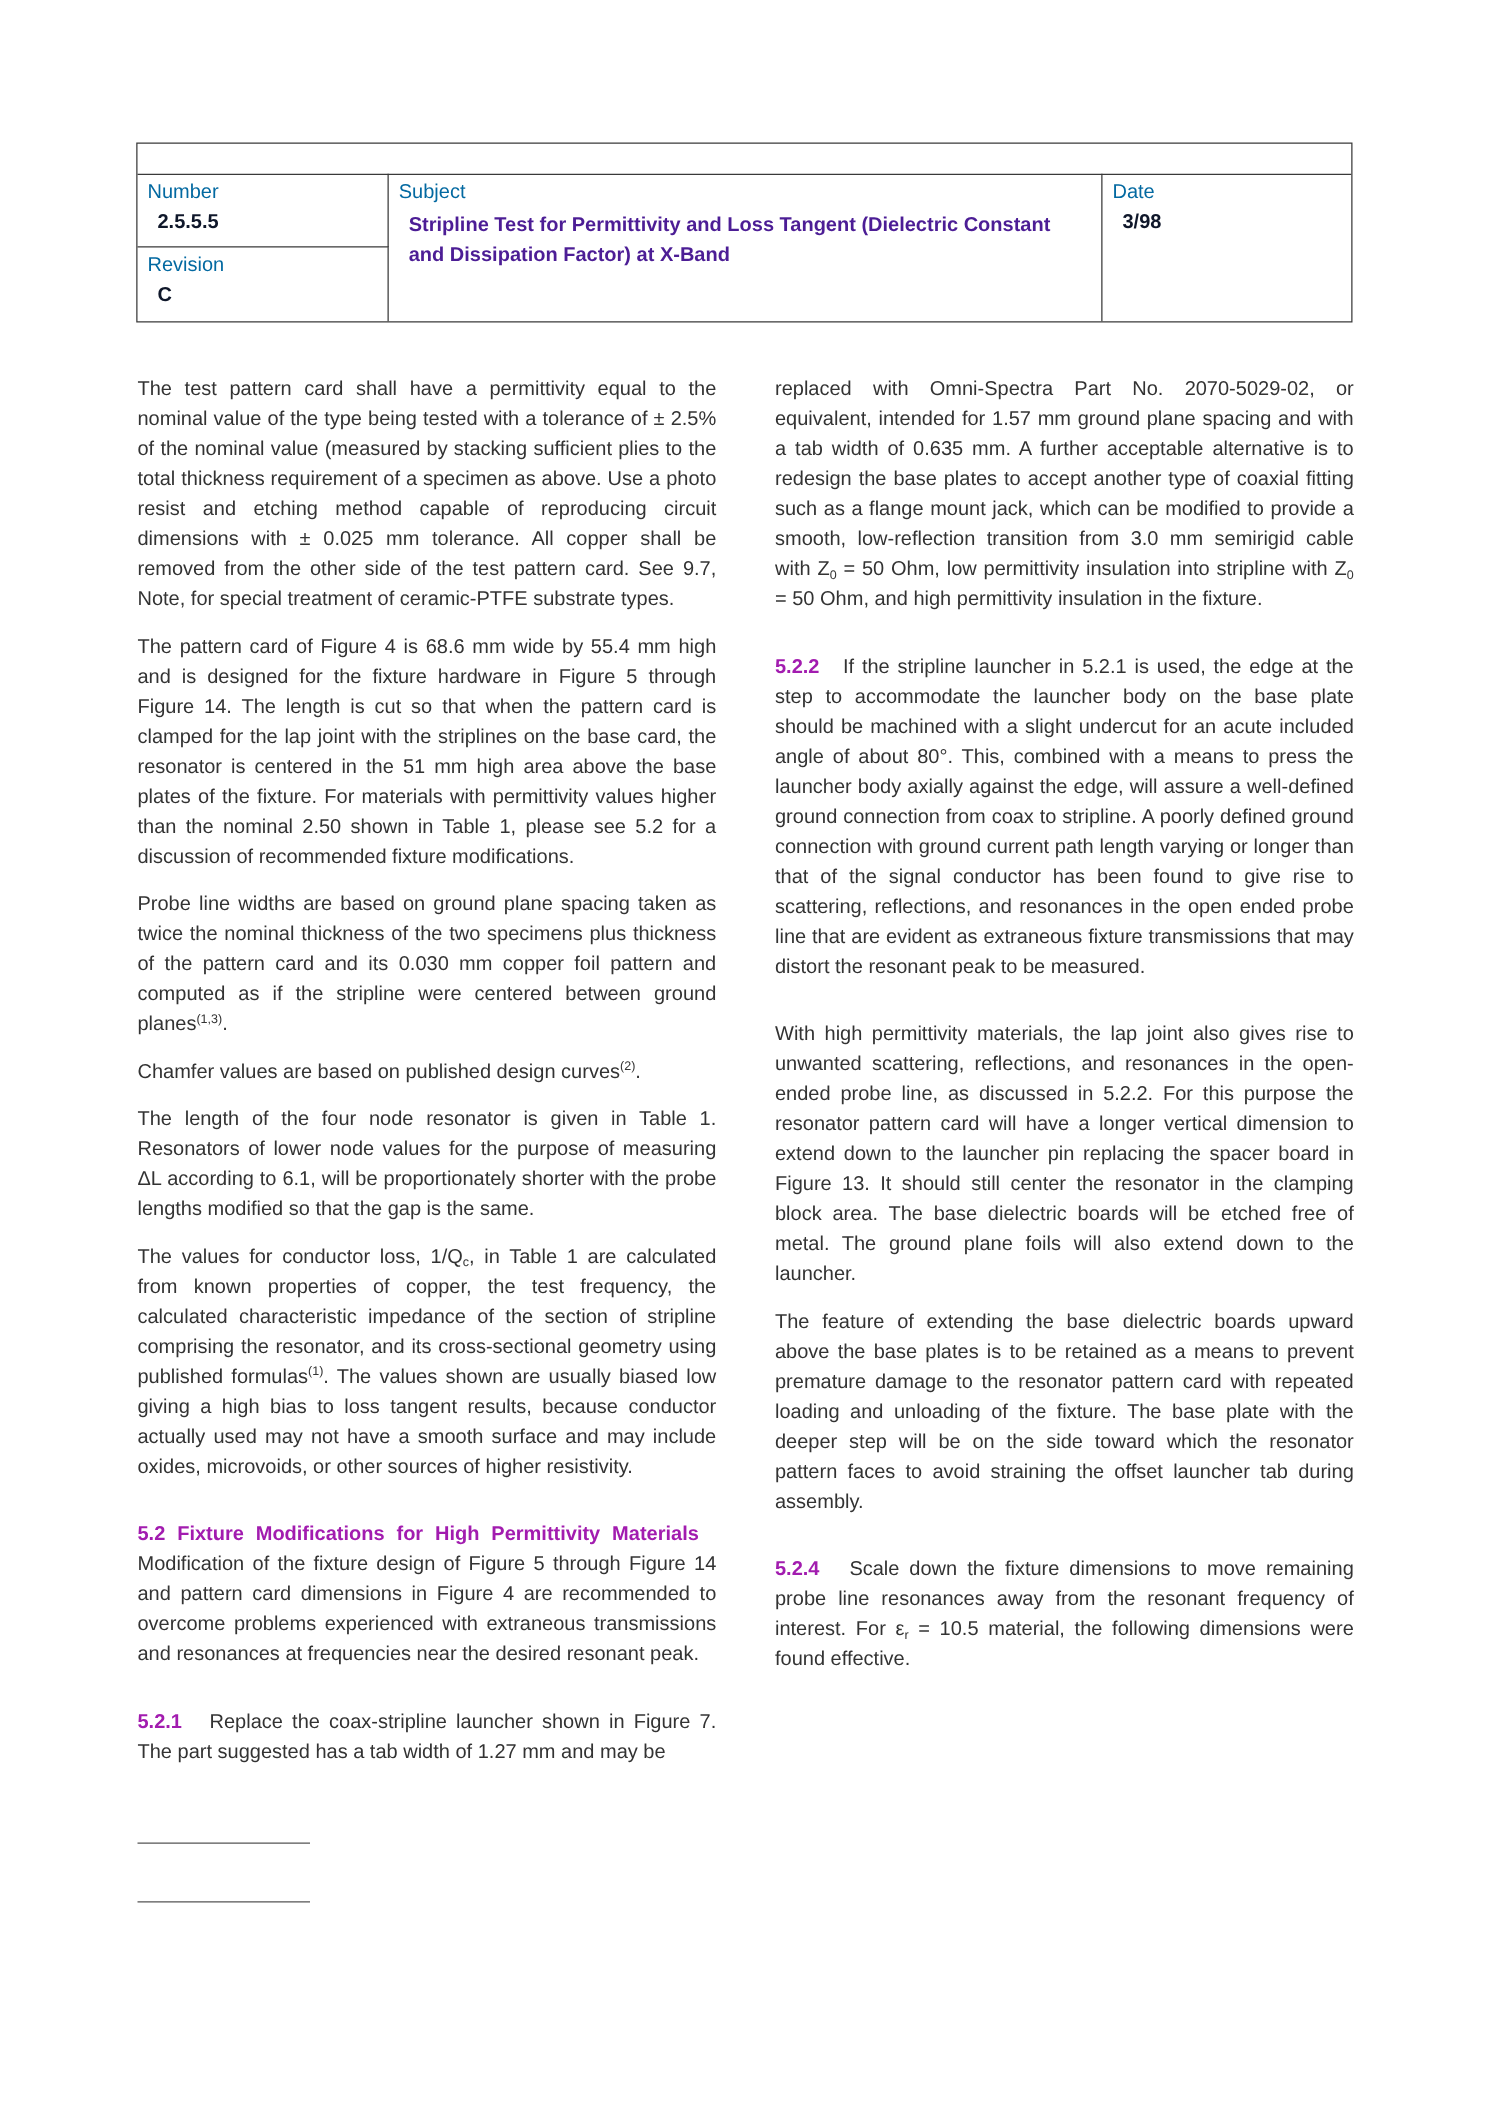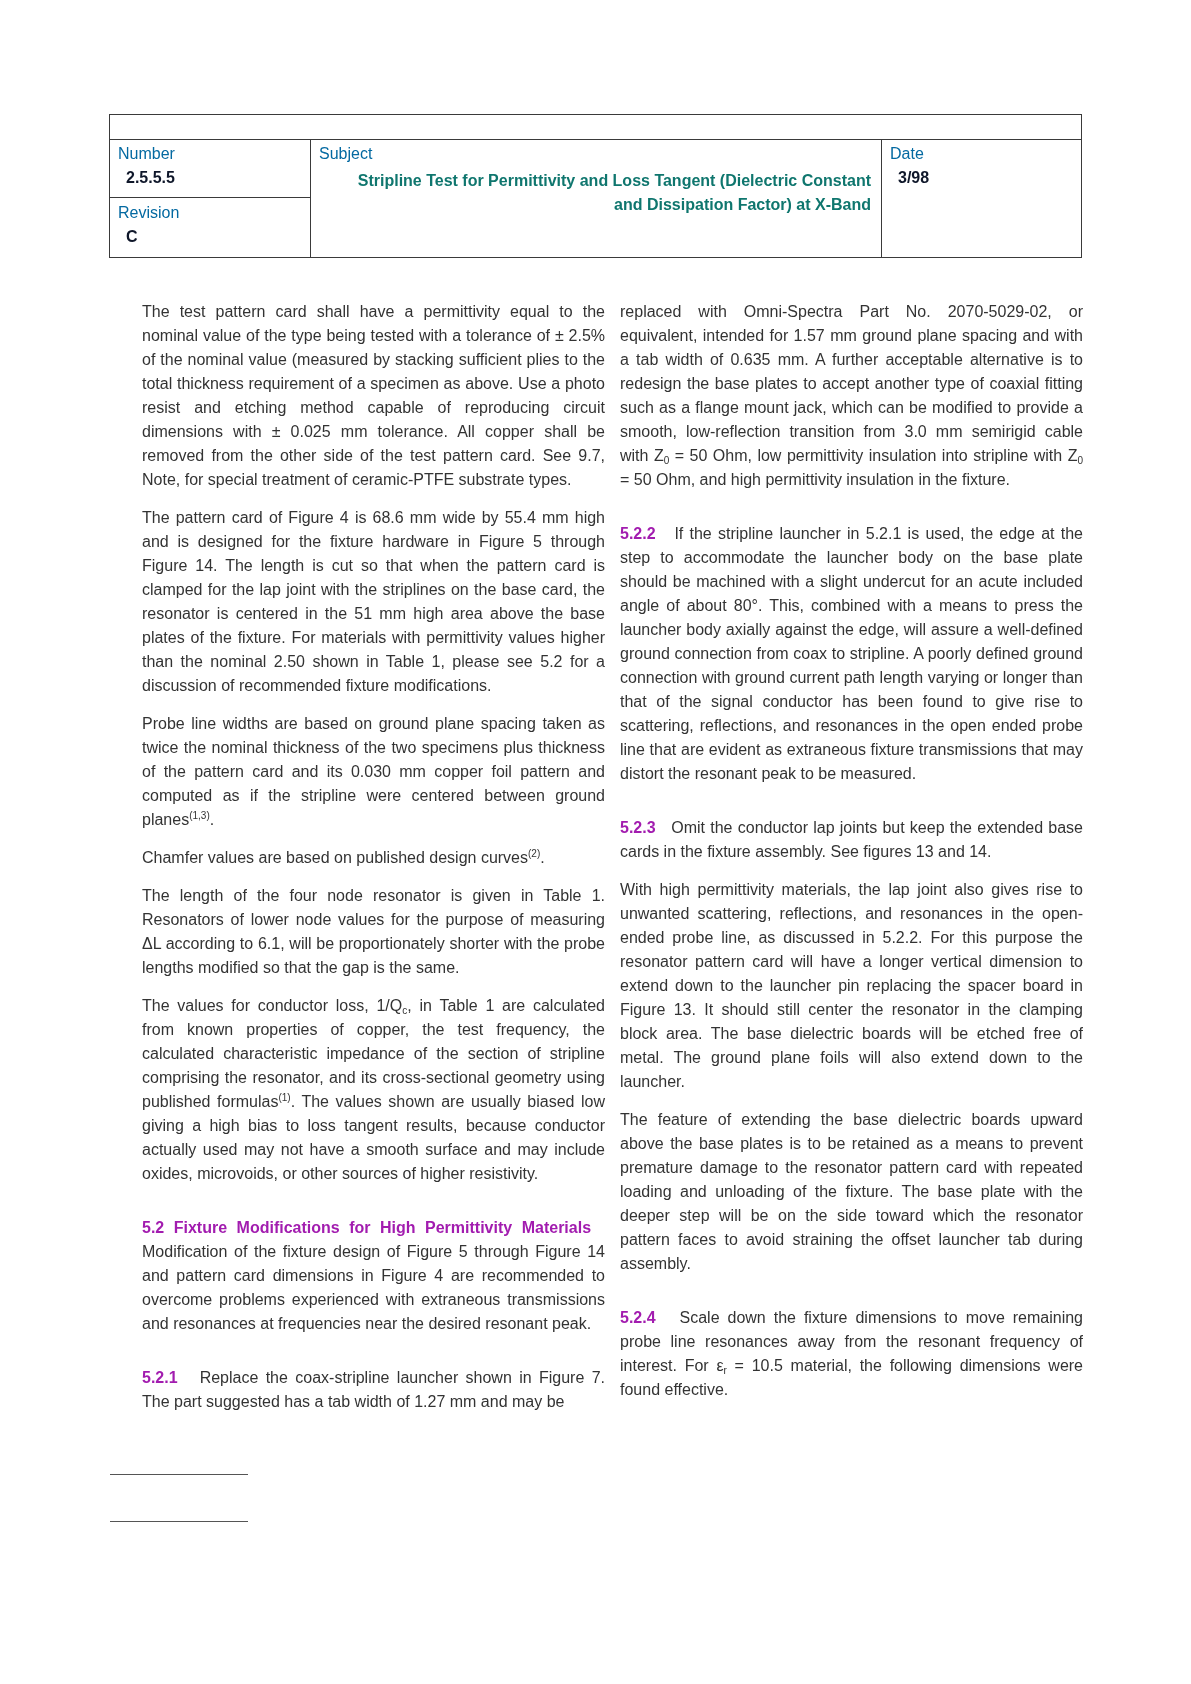--- a/index.html
+++ b/index.html
@@ -11,24 +11,24 @@
                    border-bottom: 1.5px solid #3a3a3a; }
   .cell { position: absolute; box-sizing: border-box; }
   .cell-number { left: 0; top: 24px; width: 201px; height: 59px; border-right: 1.5px solid #3a3a3a;
                  border-bottom: 1.5px solid #3a3a3a; }
   .cell-revision { left: 0; top: 83px; width: 201px; height: 59px; border-right: 1.5px solid #3a3a3a; }
   .cell-subject { left: 201px; top: 24px; width: 571px; height: 118px; border-right: 1.5px solid #3a3a3a; }
   .cell-date { left: 772px; top: 24px; width: 198px; height: 118px; text-decoration: underline; }
   .label { position: absolute; left: 8px; top: 6px; font-size: 16px; color: #0369a1; font-weight: normal; }
   .value { position: absolute; left: 16px; top: 30px; font-size: 16px; font-weight: bold; color: #0f172a; }
   .subject-value { position: absolute; left: 16px; top: 30px; right: 10px; font-size: 16px; font-weight: bold;
-                   color: #0f766e; line-height: 24px; text-align: right; }
+                   color: #4c1d95; line-height: 24px; }
   .col { position: absolute; top: 300px; width: 463px; font-size: 16px; line-height: 24px;
          text-align: justify; color: #333333; }
-  .col-left { left: 110px; margin-left: 32px; }
+  .col-left { left: 110px; }
   .col-right { left: 620px; }
   .col p { margin: 0 0 14px 0; }
   .col p.gap { margin-bottom: 30px; }
   .col b { color: #a21caf; }
   sup { font-size: 10px; line-height: 0; vertical-align: 6px; }
   sub { font-size: 10px; line-height: 0; vertical-align: -3px; }
   .footnote-rule { position: absolute; left: 110px; width: 138px; height: 0;
                    border-top: 1.5px solid #555555; }
 </style>
 </head>
@@ -61,20 +61,19 @@
   <p><span>Chamfer values are based on published design curves</span><sup>(2)</sup><span>.</span></p>
   <p>The length of the four node resonator is given in Table 1. Resonators of lower node values for the purpose of measuring ΔL according to 6.1, will be proportionately shorter with the probe lengths modified so that the gap is the same.</p>
   <p class="gap"><span>The values for conductor loss, 1/Q</span><sub>c</sub><span>, in Table 1 are calculated from known properties of copper, the test frequency, the calculated characteristic impedance of the section of stripline comprising the resonator, and its cross-sectional geometry using published formulas</span><sup>(1)</sup><span>. The values shown are usually biased low giving a high bias to loss tangent results, because conductor actually used may not have a smooth surface and may include oxides, microvoids, or other sources of higher resistivity.</span></p>
   <p class="gap"><b>5.2 Fixture Modifications for High Permittivity Materials</b>&nbsp;&nbsp; <span>Modification of the fixture design of Figure 5 through Figure 14 and pattern card dimensions in Figure 4 are recommended to overcome problems experienced with extraneous transmissions and resonances at frequencies near the desired resonant peak.</span></p>
   <p><b>5.2.1</b>&nbsp;&nbsp; <span>Replace the coax-stripline launcher shown in Figure 7. The part suggested has a tab width of 1.27 mm and may be</span></p>
 </div>
 
 <div class="col col-right">
   <p class="gap"><span>replaced with Omni-Spectra Part No. 2070-5029-02, or equivalent, intended for 1.57 mm ground plane spacing and with a tab width of 0.635 mm. A further acceptable alternative is to redesign the base plates to accept another type of coaxial fitting such as a flange mount jack, which can be modified to provide a smooth, low-reflection transition from 3.0 mm semirigid cable with Z</span><sub>0</sub><span> = 50 Ohm, low permittivity insulation into stripline with Z</span><sub>0</sub><span> = 50 Ohm, and high permittivity insulation in the fixture.</span></p>
   <p class="gap"><b>5.2.2</b>&nbsp;&nbsp; <span>If the stripline launcher in 5.2.1 is used, the edge at the step to accommodate the launcher body on the base plate should be machined with a slight undercut for an acute included angle of about 80°. This, combined with a means to press the launcher body axially against the edge, will assure a well-defined ground connection from coax to stripline. A poorly defined ground connection with ground current path length varying or longer than that of the signal conductor has been found to give rise to scattering, reflections, and resonances in the open ended probe line that are evident as extraneous fixture transmissions that may distort the resonant peak to be measured.</span></p>
-  <p><b>5.2.3</b>&nbsp;&nbsp; <span>Omit the conductor lap joints but keep the extended base cards in the fixture assembly. See figures 13 and 14.</span></p>
   <p>With high permittivity materials, the lap joint also gives rise to unwanted scattering, reflections, and resonances in the open-ended probe line, as discussed in 5.2.2. For this purpose the resonator pattern card will have a longer vertical dimension to extend down to the launcher pin replacing the spacer board in Figure 13. It should still center the resonator in the clamping block area. The base dielectric boards will be etched free of metal. The ground plane foils will also extend down to the launcher.</p>
   <p class="gap">The feature of extending the base dielectric boards upward above the base plates is to be retained as a means to prevent premature damage to the resonator pattern card with repeated loading and unloading of the fixture. The base plate with the deeper step will be on the side toward which the resonator pattern faces to avoid straining the offset launcher tab during assembly.</p>
   <p><b>5.2.4</b>&nbsp;&nbsp; <span>Scale down the fixture dimensions to move remaining probe line resonances away from the resonant frequency of interest. For ε</span><sub>r</sub><span> = 10.5 material, the following dimensions were found effective.</span></p>
 </div>
 
 <div class="footnote-rule" style="top:1474px;"></div>
 <div class="footnote-rule" style="top:1521px;"></div>
 
 </body></html>

